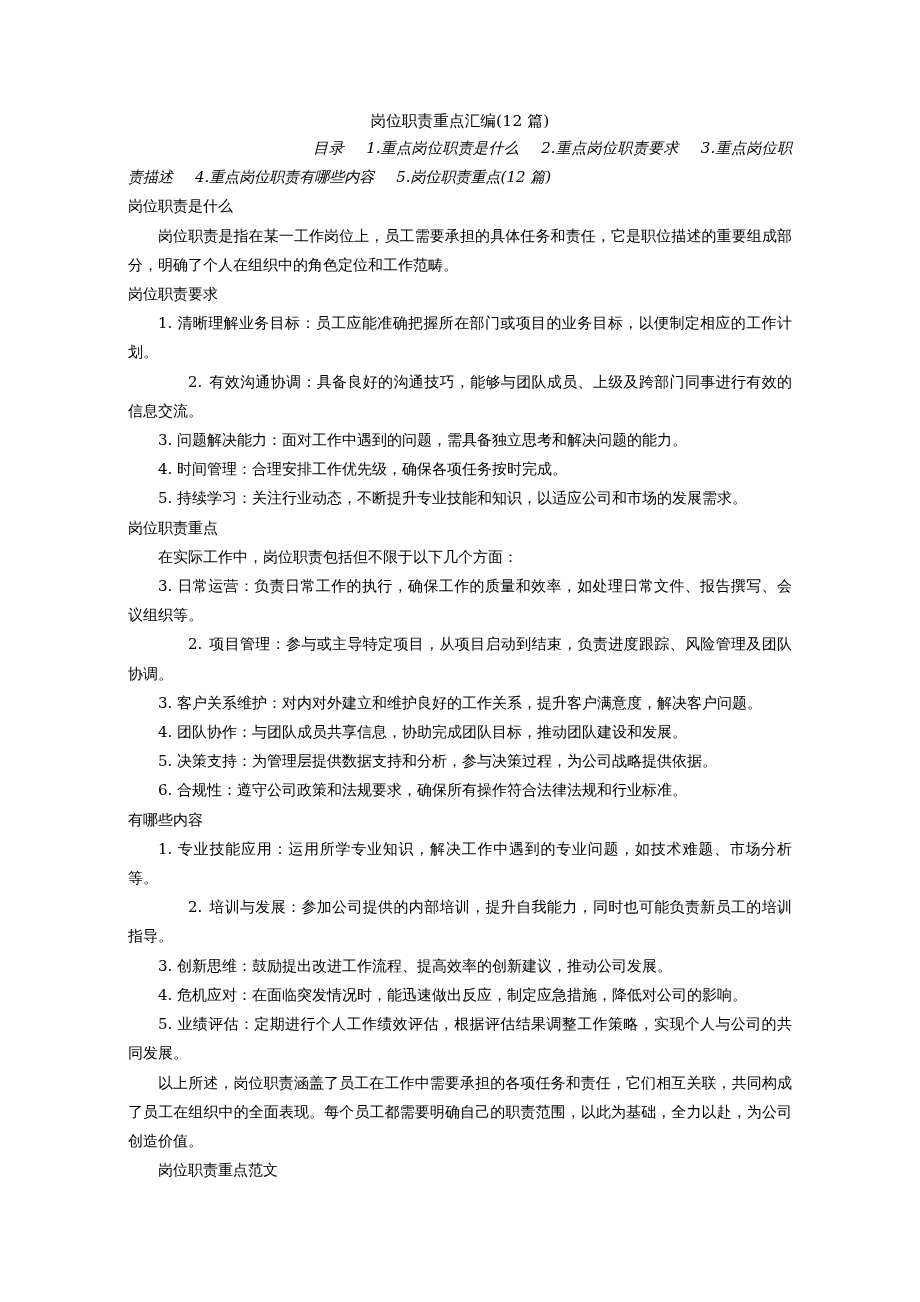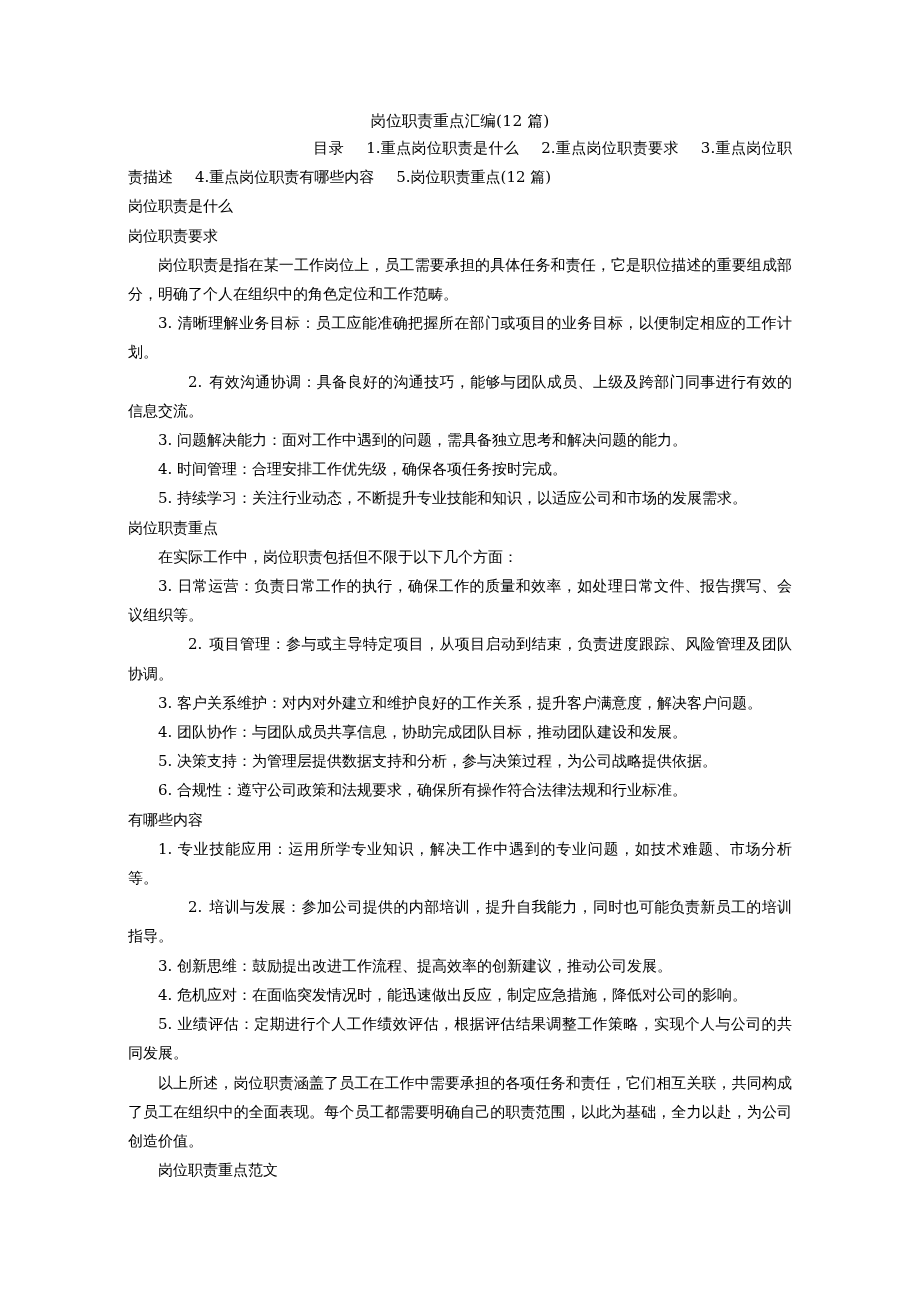--- a/index.html
+++ b/index.html
@@ -36,20 +36,21 @@
     white-space: pre;
   }
   .toc {
     margin-top: 22px;
     font-size: 15px;
     line-height: 25px;
     text-align: justify;
     text-justify: inter-ideograph;
     text-indent: 0;
     white-space: normal;
+    font-style: italic;
   }
   .toc .toc-lead {
     display: inline-block;
     width: 185px;
   }
   .toc span.gap {
     display: inline-block;
     width: 22px;
   }
   .body-block {
@@ -84,24 +85,24 @@
 
     <div class="doc-title">岗位职责重点汇编(12 篇)</div>
 
     <p class="ln toc">
       <span class="toc-lead"></span><span>目录</span><span class="gap"></span><span>1.重点岗位职责是什么</span><span class="gap"></span><span>2.重点岗位职责要求</span><span class="gap"></span><span>3.重点岗位职责描述</span><span class="gap"></span><span>4.重点岗位职责有哪些内容</span><span class="gap"></span><span>5.岗位职责重点(12 篇)</span>
     </p>
 
     <div class="body-block">
 
       <p class="ln heading">岗位职责是什么</p>
+      <p class="ln para">岗位职责是指在某一工作岗位上，员工需要承担的具体任务和责任，它是职位描述的重要组成部分，明确了个人在组织中的角色定位和工作范畴。</p>
+
       <p class="ln heading">岗位职责要求</p>
-
-      <p class="ln para">岗位职责是指在某一工作岗位上，员工需要承担的具体任务和责任，它是职位描述的重要组成部分，明确了个人在组织中的角色定位和工作范畴。</p>
-      <p class="ln para">3. 清晰理解业务目标：员工应能准确把握所在部门或项目的业务目标，以便制定相应的工作计划。</p>
+      <p class="ln para">1. 清晰理解业务目标：员工应能准确把握所在部门或项目的业务目标，以便制定相应的工作计划。</p>
       <p class="ln para-wide"><span class="num">2.</span><span>有效沟通协调：具备良好的沟通技巧，能够与团队成员、上级及跨部门同事进行有效的信息交流。</span></p>
       <p class="ln para">3. 问题解决能力：面对工作中遇到的问题，需具备独立思考和解决问题的能力。</p>
       <p class="ln para">4. 时间管理：合理安排工作优先级，确保各项任务按时完成。</p>
       <p class="ln para">5. 持续学习：关注行业动态，不断提升专业技能和知识，以适应公司和市场的发展需求。</p>
 
       <p class="ln heading">岗位职责重点</p>
       <p class="ln para">在实际工作中，岗位职责包括但不限于以下几个方面：</p>
       <p class="ln para">3. 日常运营：负责日常工作的执行，确保工作的质量和效率，如处理日常文件、报告撰写、会议组织等。</p>
       <p class="ln para-wide"><span class="num">2.</span><span>项目管理：参与或主导特定项目，从项目启动到结束，负责进度跟踪、风险管理及团队协调。</span></p>
       <p class="ln para">3. 客户关系维护：对内对外建立和维护良好的工作关系，提升客户满意度，解决客户问题。</p>

